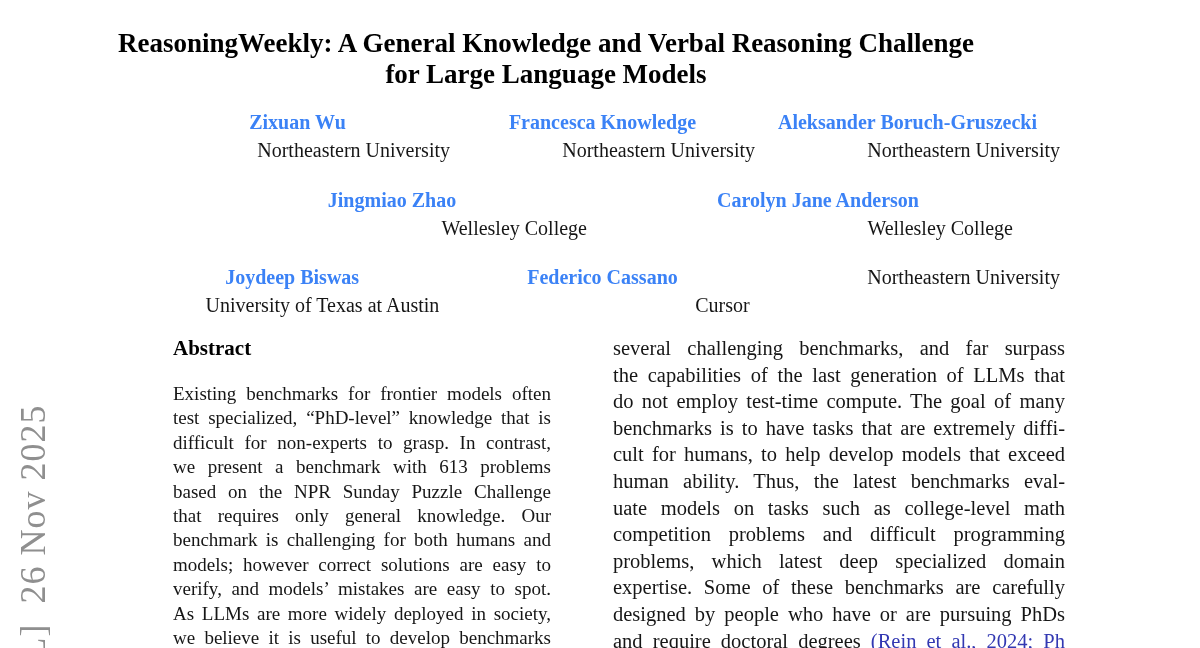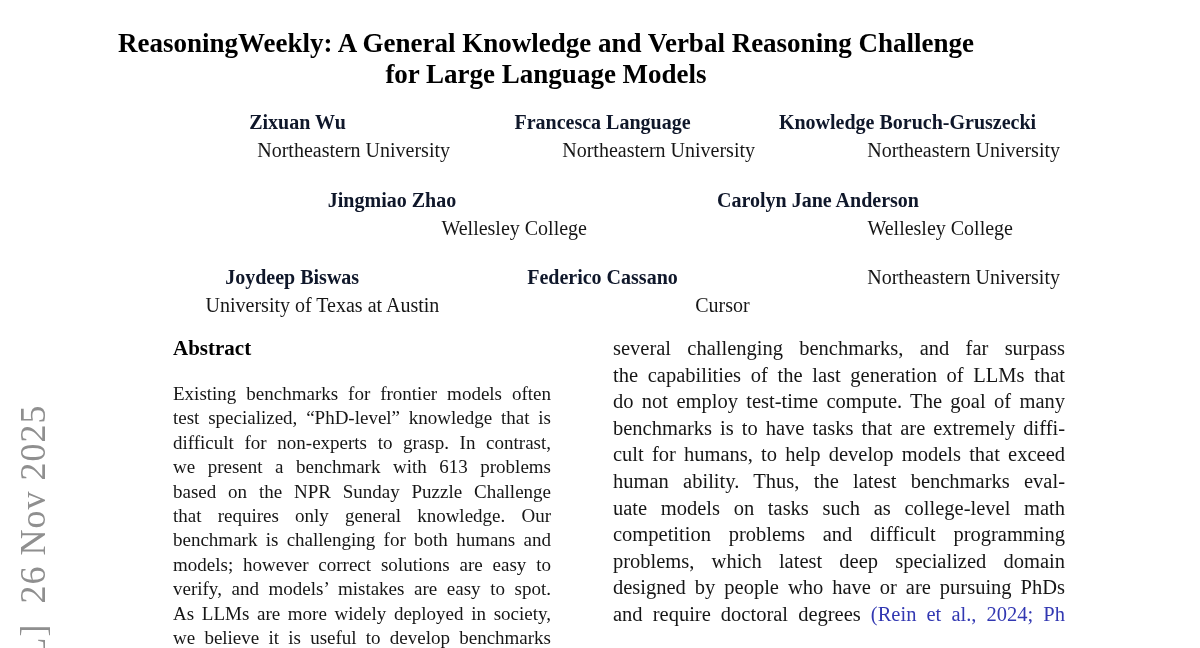--- a/index.html
+++ b/index.html
@@ -14,21 +14,21 @@
     font-size:36px; color:#8f8f8f; white-space:pre; letter-spacing:1px;
   }
 
   .title { position:absolute; top:28px; left:0; width:1092px; text-align:center;
            font-weight:bold; font-size:27px; line-height:31px; color:#000; }
 
   .authors-row { position:absolute; left:145px; width:915px; display:flex; }
   .authors-row.two { left:150px; width:910px; justify-content:center;gap:36px; }
   .authors-row .author { flex:1 1 0; text-align:center; }
   .authors-row.two .author { flex:0 0 390px; }
-  .author-name  { font-weight:bold; font-size:20px; line-height:28px; color:#0f172a; }
+  .author-name  { font-weight:bold; font-size:20px; line-height:28px; color:#3b82f6; }
   .author-affil { font-size:20px; line-height:28px;text-align:right; }
 
   .abstract-heading { position:absolute; top:336px; left:173px; width:378px;
                       font-weight:bold; font-size:21px; color:#000; }
 
   .abstract-body { position:absolute; top:382px; left:173px; width:378px;
                    font-size:19px; }
   .abstract-body .jline { height:24.4px; line-height:24.4px; }
 
   .right-col { position:absolute; top:335px; left:613px; width:452px; font-size:20.5px; }
@@ -50,25 +50,25 @@
     <div>ReasoningWeekly: A General Knowledge and Verbal Reasoning Challenge</div>
     <div>for Large Language Models</div>
   </div>
 
   <div class="authors-row" style="top:108px;">
     <div class="author">
       <div class="author-name">Zixuan Wu</div>
       <div class="author-affil">Northeastern University</div>
     </div>
     <div class="author">
-      <div class="author-name">Francesca Language</div>
+      <div class="author-name">Francesca Knowledge</div>
       <div class="author-affil">Northeastern University</div>
     </div>
     <div class="author">
-      <div class="author-name">Knowledge Boruch-Gruszecki</div>
+      <div class="author-name">Aleksander Boruch-Gruszecki</div>
       <div class="author-affil">Northeastern University</div>
     </div>
   </div>
 
   <div class="authors-row two" style="top:186px;">
     <div class="author">
       <div class="author-name">Jingmiao Zhao</div>
       <div class="author-affil">Wellesley College</div>
     </div>
     <div class="author">
@@ -110,17 +110,18 @@
   <div class="right-col">
     <div class="jline">several challenging benchmarks, and far surpass</div>
     <div class="jline">the capabilities of the last generation of LLMs that</div>
     <div class="jline">do not employ test-time compute. The goal of many</div>
     <div class="jline">benchmarks is to have tasks that are extremely diffi-</div>
     <div class="jline">cult for humans, to help develop models that exceed</div>
     <div class="jline">human ability.  Thus, the latest benchmarks eval-</div>
     <div class="jline">uate models on tasks such as college-level math</div>
     <div class="jline">competition problems and difficult programming</div>
     <div class="jline">problems, which latest deep specialized domain</div>
+    <div class="jline">expertise. Some of these benchmarks are carefully</div>
     <div class="jline">designed by people who have or are pursuing PhDs</div>
     <div class="jline"><span>and require doctoral degrees </span><span class="citation">(Rein et al., 2024; Ph</span></div>
   </div>
 
 </div>
 
 </body></html>

